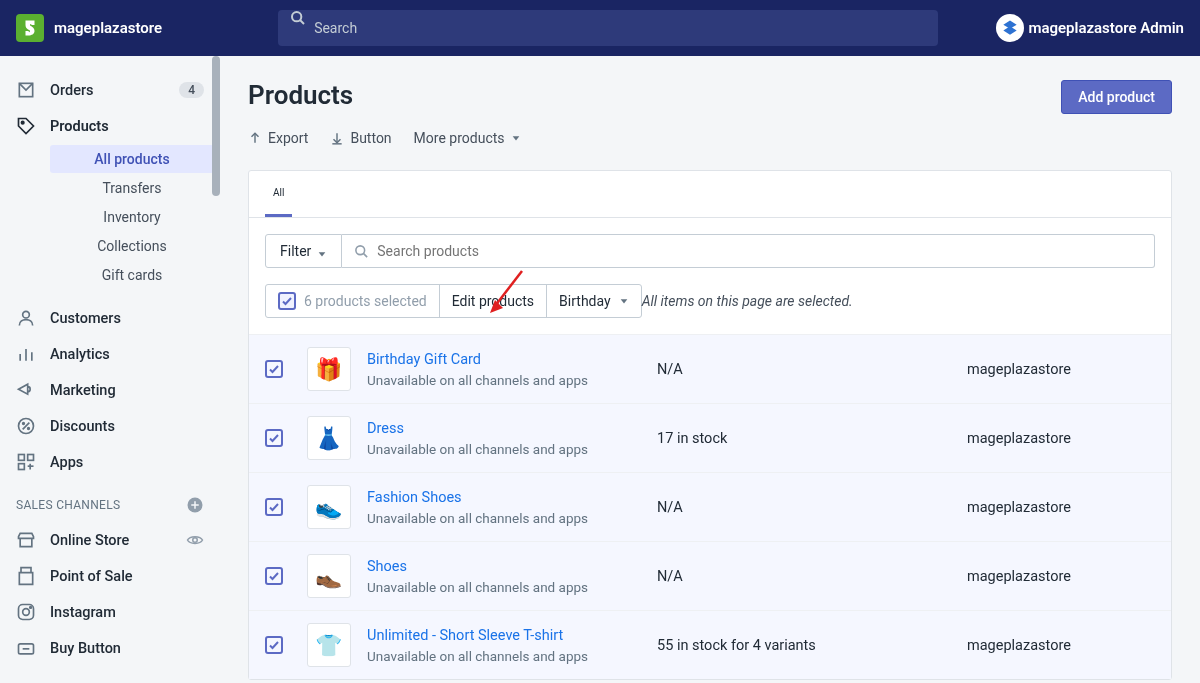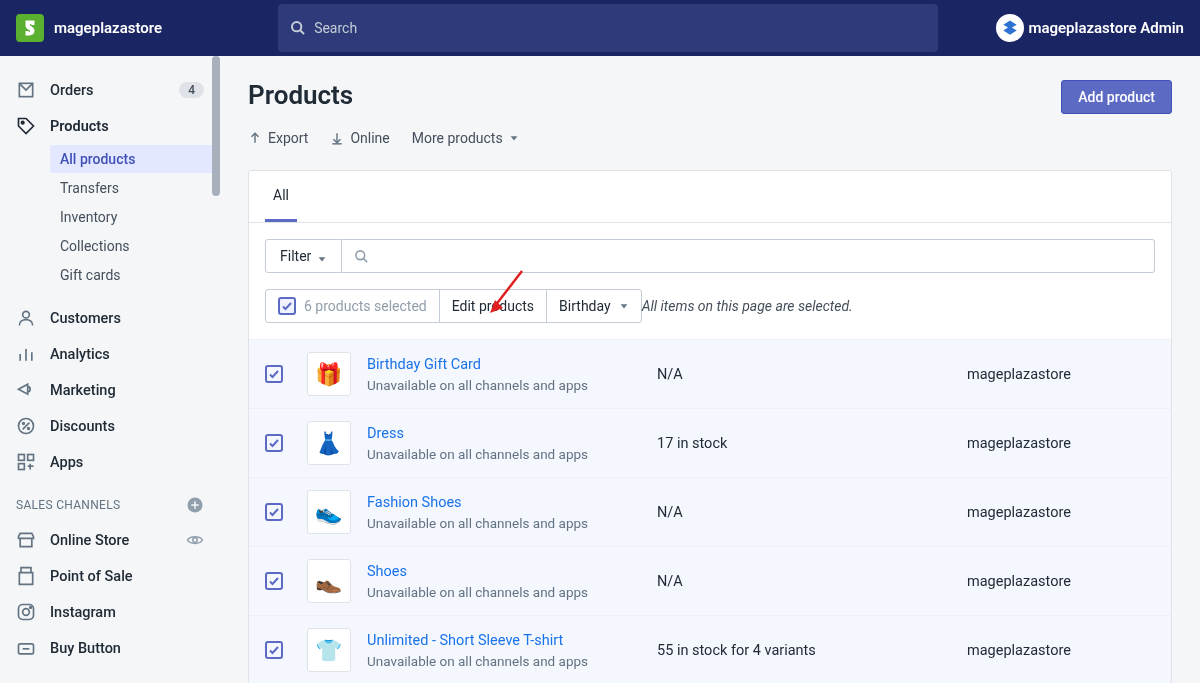--- a/index.html
+++ b/index.html
@@ -2,50 +2,50 @@
 <html><head>
 <meta charset="utf-8">
 <style>
 * { margin: 0; padding: 0; box-sizing: border-box; font-family: -apple-system, BlinkMacSystemFont, "Segoe UI", Roboto, Helvetica, Arial, sans-serif; }
 body { background: #f4f6f8; color: #212b36; }
 .topbar { background: #1a2563; height: 56px; display: flex; align-items: center; padding: 0 16px; gap: 16px; }
 .logo-wrap { display: flex; align-items: center; gap: 10px; }
 .logo-icon { width: 28px; height: 28px; background: #5bb030; border-radius: 4px; display: flex; align-items: center; justify-content: center; color: #fff; font-weight: bold; font-size: 18px; position: relative; }
 .store-name { color: #fff; font-weight: 600; font-size: 15px; }
 .search-wrap { flex: 1; max-width: 660px; margin-left: 100px; }
-.search-box { background: #2e3a7a; border-radius: 4px; height: 48px; display: flex; align-items: center; padding: 0 12px; gap: 8px; }
+.search-box { background: #2e3a7a; border-radius: 4px; height: 36px; display: flex; padding: 0 12px; gap: 8px; }
 .search-box input { background: transparent; border: none; outline: none; color: #c4cdd5; font-size: 14px; flex: 1; }
 .search-box input::placeholder { color: #c4cdd5; }
 .admin-wrap { display: flex; align-items: center; gap: 4px; margin-left: auto; }
 .admin-avatar { width: 28px; height: 28px; border-radius: 50%; background: #fff; display: flex; align-items: center; justify-content: center; color: #2e72d2; }
 .admin-name { color: #fff; font-weight: 600; font-size: 15px; }
 
 .layout { display: flex; height: calc(100vh - 56px); overflow: hidden; }
 .sidebar { width: 220px; background: #f4f6f8; padding: 16px 6px; overflow-y: auto; position: relative; }
 .scroll-indicator { position: absolute; right: 0; top: 0; width: 8px; height: 140px; background: #a8b1bb; border-radius: 4px; }
 .nav-item { display: flex; align-items: center; gap: 14px; padding: 8px 10px; font-size: 14.5px; color: #212b36; cursor: pointer; border-radius: 3px; font-weight: 500; }
 .nav-item.active { font-weight: 600; }
 .nav-icon { width: 20px; height: 20px; display: flex; align-items: center; justify-content: center; color: #637381; flex-shrink: 0; }
 .nav-badge { margin-left: auto; background: #dfe3e8; color: #454f5b; border-radius: 10px; padding: 1px 9px; font-size: 12px; font-weight: 500; }
-.nav-sub { padding-left: 44px; }
+.nav-sub { padding-left: 44px; text-align: center; }
 .nav-sub-item { padding: 6px 10px; font-size: 14px; color: #454f5b; cursor: pointer; border-radius: 3px; margin: 1px 0; }
 .nav-sub-item.selected { background: #e3e7ff; color: #3f51b5; font-weight: 500; }
 .nav-section { font-size: 12px; font-weight: 400; color: #637381; padding: 16px 10px 8px; letter-spacing: 0.3px; display: flex; align-items: center; }
 .nav-section-icon { margin-left: auto; color: #919eab; }
 
 .main { flex: 1; overflow-y: auto; padding: 24px 28px; }
 .page-header { display: flex; align-items: flex-start; margin-bottom: 16px; }
 .page-title { font-size: 26px; font-weight: 600; }
 .btn-primary { background: #5c6ac4; color: #fff; border: 1px solid #3f51b5; padding: 8px 16px; border-radius: 3px; font-size: 14px; font-weight: 500; cursor: pointer; margin-left: auto;}
 .page-actions { display: flex; gap: 22px; margin-bottom: 24px; font-size: 14px; color: #454f5b; }
 .page-action { display: flex; align-items: center; gap: 6px; cursor: pointer; }
 
 .card { background: #fff; border: 1px solid #dfe3e8; border-radius: 3px; }
 .tabs { border-bottom: 1px solid #dfe3e8; padding: 0 16px; }
-.tab { display: inline-block; padding: 16px 8px; font-size: 14px; color: #212b36; border-bottom: 3px solid #5c6ac4; cursor: pointer; }
+.tab { display: inline-block; padding: 16px 8px; font-size: 10px; color: #212b36; border-bottom: 3px solid #5c6ac4; cursor: pointer; }
 
 .filter-row { padding: 16px; display: flex; gap: 0; }
 .filter-btn { border: 1px solid #c4cdd5; border-radius: 3px 0 0 3px; padding: 8px 14px; font-size: 14px; background: #fff; display: flex; align-items: flex-end; gap: 6px; cursor: pointer; }
 .search-products { flex: 1; border: 1px solid #c4cdd5; border-left: none; border-radius: 0 3px 3px 0; padding: 8px 12px; display: flex; align-items: center; gap: 8px; }
 .search-products input { border: none; outline: none; font-size: 14px; flex: 1; }
 
 .selection-row { padding: 0 16px 16px; display: flex; align-items: center; }
 .selection-group { display: flex; border: 1px solid #c4cdd5; border-radius: 3px; background: #fff; }
 .selection-seg { padding: 7px 12px; font-size: 14px; display: flex; align-items: center; gap: 8px; border-right: 1px solid #c4cdd5; }
 .selection-seg:last-child { border-right: none; }
@@ -248,21 +248,21 @@
             <polyline points="6 10 12 4 18 10"></polyline>
           </svg>
         <span>Export</span>
       </div>
       <div class="page-action">
         <svg width="14" height="14" viewBox="0 0 24 24" fill="none" stroke="#637381" stroke-width="2.5">
             <line x1="12" y1="4" x2="12" y2="20"></line>
             <polyline points="6 14 12 20 18 14"></polyline>
             <line x1="4" y1="22" x2="20" y2="22"></line>
           </svg>
-        <span>Online</span>
+        <span>Button</span>
       </div>
       <div class="page-action">
         <span>More products</span>
         <svg width="10" height="10" viewBox="0 0 24 24" fill="#637381">
             <polygon points="4 8 20 8 12 18"></polygon>
           </svg>
       </div>
     </div>
 
     <div class="card" style="position:relative;">
@@ -275,20 +275,21 @@
           <span>Filter</span>
           <svg width="10" height="10" viewBox="0 0 24 24" fill="#637381">
               <polygon points="4 8 20 8 12 18"></polygon>
             </svg>
         </div>
         <div class="search-products">
           <svg width="15" height="15" viewBox="0 0 24 24" fill="none" stroke="#919eab" stroke-width="2.5">
               <circle cx="10" cy="10" r="7"></circle>
               <line x1="15" y1="15" x2="21" y2="21"></line>
             </svg>
+          <input placeholder="Search products" style="">
         </div>
       </div>
 
       <svg class="arrow-callout" style="left:238px; top:95px;" width="40" height="50" viewBox="0 0 40 50">
           <line x1="35" y1="5" x2="8" y2="40" stroke="#e02020" stroke-width="2.5"></line>
           <polygon points="3 47 8 34 16 42" fill="#e02020"></polygon>
         </svg>
 
       <div class="selection-row">
         <div class="selection-group">

